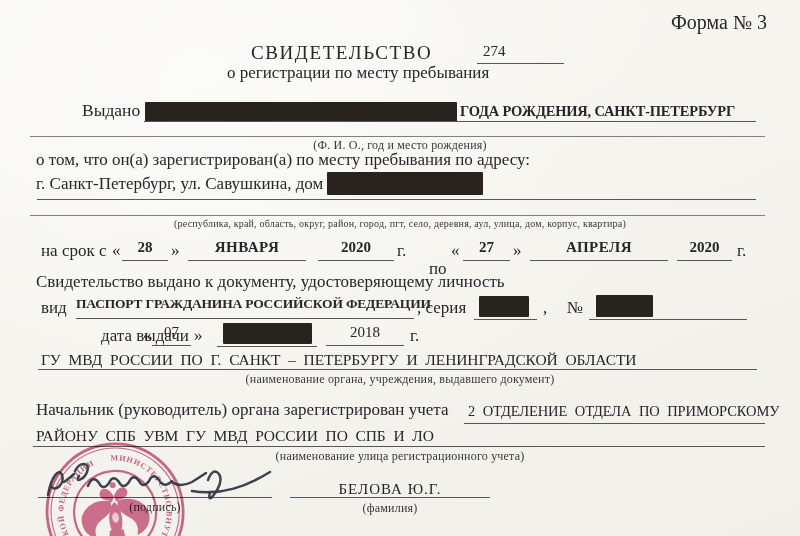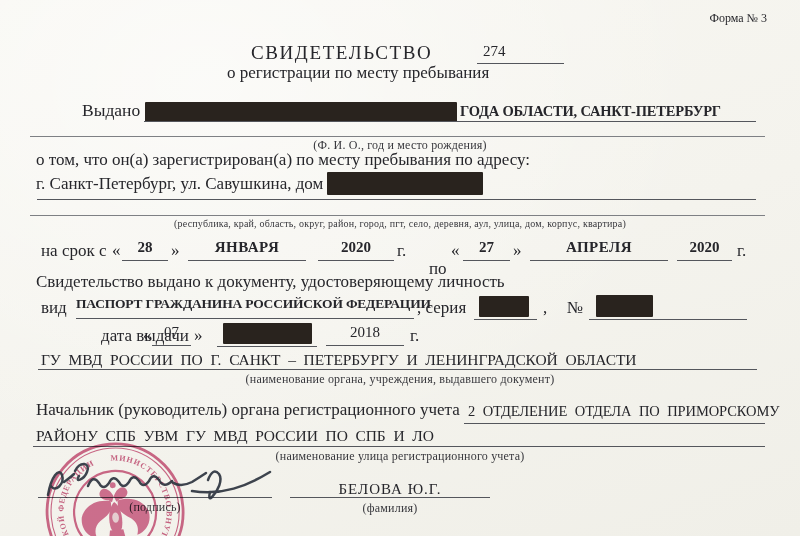--- a/index.html
+++ b/index.html
@@ -26,31 +26,31 @@
   .typed { word-spacing: 4px; letter-spacing: -0.1px; }
   .lbl17 { font-size: 17px; }
   #stamp-svg { position: absolute; left: 45px; top: 441px; z-index: 2; opacity: .88; mix-blend-mode: multiply; transform: rotate(-5deg); }
   #signature-svg { position: absolute; left: 42px; top: 455px; z-index: 3; }
 </style>
 </head>
 <body>
 
 <div id="doc">
 
-  <div class="abs" style="top:11px; right:33px; font-size:12px;">Форма № 3</div>
+  <div class="abs" style="top:11px; right:33px; font-size:20px;">Форма № 3</div>
 
   <div class="abs" style="top:42px; left:251px; font-size:19px; letter-spacing:1.6px;">СВИДЕТЕЛЬСТВО</div>
 
   <div class="slot" style="top:43px; left:477px; width:87px; height:21px; font-size:15px; text-align:left; padding-left:6px;">274</div>
 
   <div class="abs" style="top:63px; left:227px; font-size:17px;">о регистрации по месту пребывания</div>
 
   <div class="abs lbl17" style="top:100px; left:82px; font-size:17.5px;">Выдано</div>
   <div class="redact" style="top:102px; left:145px; width:312px; height:20px;"></div>
-  <div class="abs filled" style="top:103px; left:460px; font-size:14.5px; letter-spacing:-0.2px;">ГОДА ОБЛАСТИ, САНКТ-ПЕТЕРБУРГ</div>
+  <div class="abs filled" style="top:103px; left:460px; font-size:14.5px; letter-spacing:-0.2px;">ГОДА РОЖДЕНИЯ, САНКТ-ПЕТЕРБУРГ</div>
   <div class="rule" style="top:121px; left:144px; width:612px;"></div>
   <div class="rule-thin" style="top:136px; left:30px; width:735px;"></div>
   <div class="cap full" style="top:138px;">(Ф. И. О., год и место рождения)</div>
 
   <div class="abs lbl17" style="top:150px; left:36px;">о том, что он(а) зарегистрирован(а) по месту пребывания по адресу:</div>
   <div class="abs lbl17" style="top:174px; left:36px;">г. Санкт-Петербург, ул. Савушкина, дом</div>
   <div class="redact" style="top:172px; left:327px; width:156px; height:23px;"></div>
   <div class="rule" style="top:199px; left:37px; width:719px;"></div>
   <div class="rule-thin" style="top:215px; left:30px; width:735px;"></div>
   <div class="cap full" style="top:218px; font-size:10px;">(республика, край, область, округ, район, город, пгт, село, деревня, аул, улица, дом, корпус, квартира)</div>
@@ -88,21 +88,21 @@
   <div class="abs lbl17" style="top:326px; left:194px;">»</div>
   <div class="redact" style="top:323px; left:223px; width:89px; height:21px;"></div>
   <div class="rule" style="top:346px; left:217px; width:100px;"></div>
   <div class="slot" style="top:324px; left:326px; width:78px; height:22px; font-size:15px;">2018</div>
   <div class="abs lbl17" style="top:326px; left:410px;">г.</div>
 
   <div class="abs typed" style="top:351px; left:41px; font-size:15.5px;">ГУ МВД РОССИИ ПО Г. САНКТ – ПЕТЕРБУРГУ И ЛЕНИНГРАДСКОЙ ОБЛАСТИ</div>
   <div class="rule" style="top:369px; left:38px; width:719px;"></div>
   <div class="cap full" style="top:372px;">(наименование органа, учреждения, выдавшего документ)</div>
 
-  <div class="abs lbl17" style="top:400px; left:36px;">Начальник (руководитель) органа регистрационного учета</div>
+  <div class="abs lbl17" style="top:400px; left:36px;">Начальник (руководитель) органа зарегистрирован учета</div>
   <div class="abs typed" style="top:403px; left:468px; font-size:14.5px;">2 ОТДЕЛЕНИЕ ОТДЕЛА ПО ПРИМОРСКОМУ</div>
   <div class="rule" style="top:423px; left:464px; width:301px;"></div>
   <div class="abs typed" style="top:427px; left:36px; font-size:15.5px;">РАЙОНУ СПБ УВМ ГУ МВД РОССИИ ПО СПБ И ЛО</div>
   <div class="rule" style="top:446px; left:33px; width:732px;"></div>
   <div class="cap full" style="top:449px;">(наименование улица регистрационного учета)</div>
 
   <div class="rule" style="top:497px; left:38px; width:234px;"></div>
   <div class="cap" style="top:500px; left:38px; width:234px;">(подпись)</div>
 
   <div class="abs" style="top:481px; left:290px; width:200px; text-align:center; font-size:15px; letter-spacing:1px; white-space:nowrap;">БЕЛОВА Ю.Г.</div>

